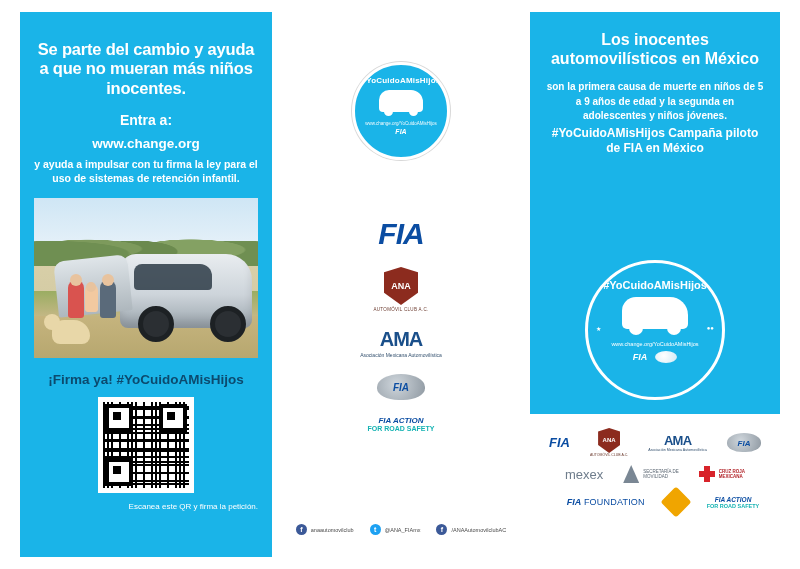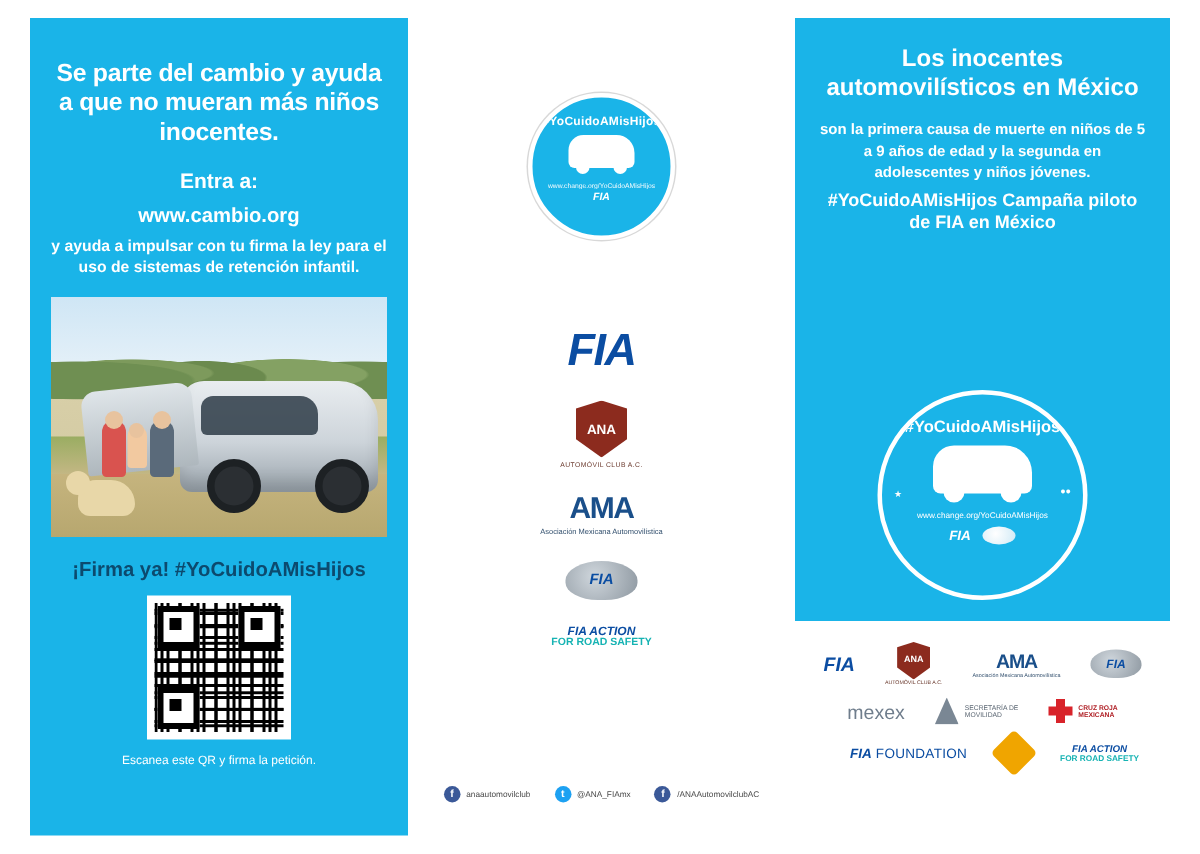--- a/index.html
+++ b/index.html
@@ -165,21 +165,21 @@
   }
   .qr .eye {
     position:absolute; width:20px; height:20px; border:4px solid #000; background:#fff;
   }
   .qr .eye:after{ content:""; position:absolute; left:4px; top:4px; width:8px; height:8px; background:#000;}
   .qr .e1{ left:2px; top:2px;}
   .qr .e2{ right:2px; top:2px;}
   .qr .e3{ left:2px; bottom:2px;}
   .left-scan {
     margin-top: 9px;
-    text-align: center;
+    text-align: right;
     font-size: 8px;
     color: #ffffff;
   }
 
   
   .panel-center {
     position: absolute;
     left: 276px;
     top: 12px;
     width: 250px;
@@ -410,21 +410,21 @@
   .p-action .t2 { font-size:5.5px; font-weight:bold; color:#16b3b3;}
 </style>
 </head>
 <body>
 
 <div class="brochure">
 
   <section class="panel-left">
     <div class="left-head">Se parte del cambio y ayuda a que no mueran más niños inocentes.</div>
     <div class="left-entra">Entra a:</div>
-    <div class="left-url">www.cambio.org</div>
+    <div class="left-url">www.change.org</div>
     <div class="left-sub">y ayuda a impulsar con tu firma la ley para el uso de sistemas de retención infantil.</div>
 
     <div class="photo">
       <div class="sky"></div>
       <div class="trees"></div>
       <div class="ground"></div>
       <div class="grass"></div>
       <div class="car">
         <div class="win"></div>
       </div>

